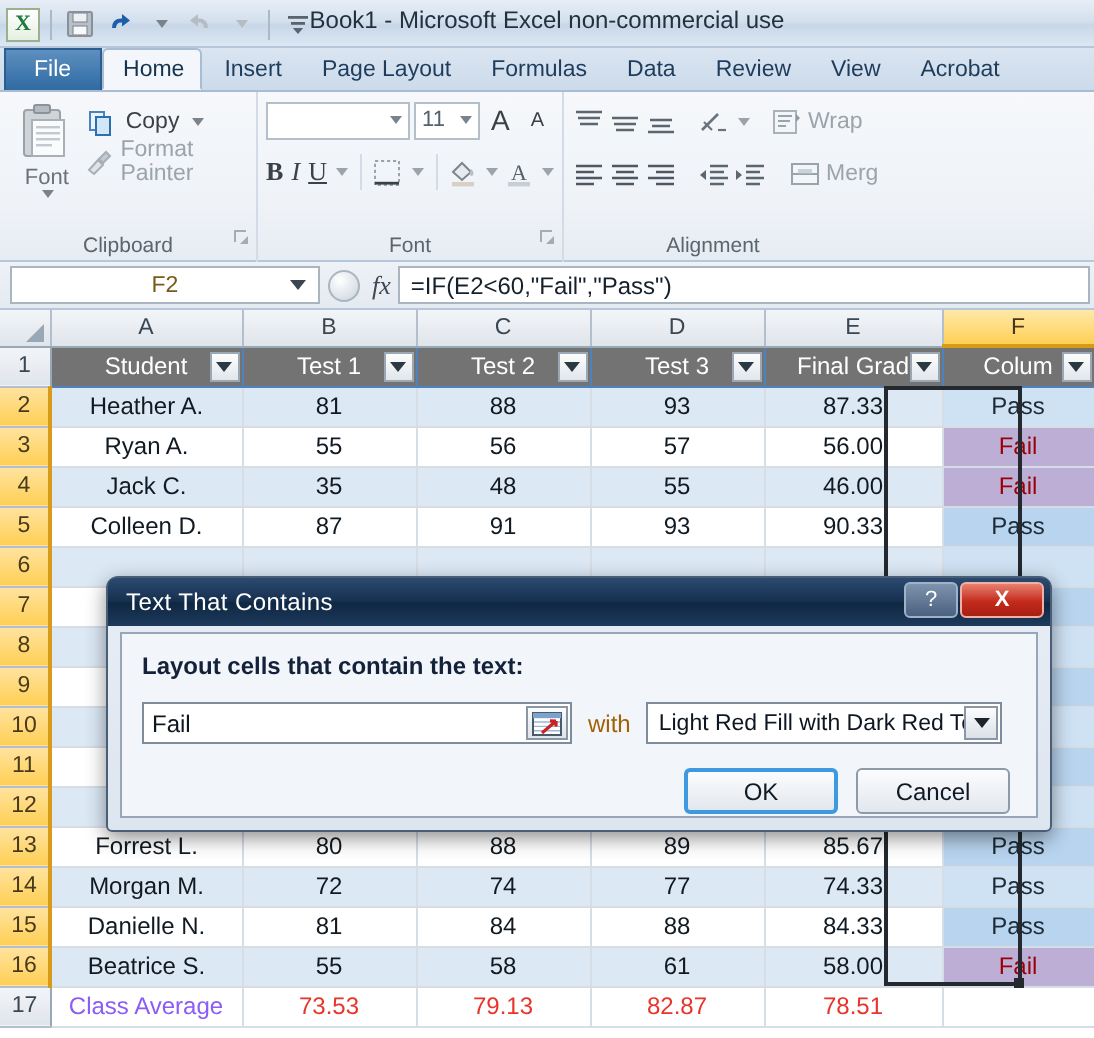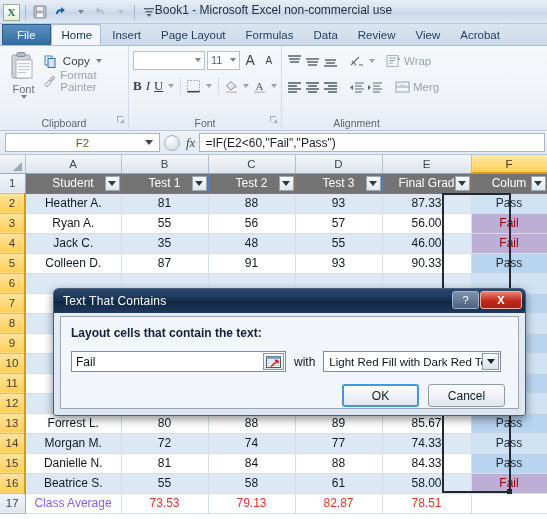--- a/index.html
+++ b/index.html
@@ -244,21 +244,21 @@
   .txt-input {
     position: relative; width: 215px; height: 21px; background: #fff;
     border: 1px solid #7f8c9b; display: flex; align-items: center;
     padding-left: 4px; font-size: 12px; color: #0e1620;
   }
   .rangepick {
     position: absolute; right: 1px; top: 1px; width: 21px; height: 17px;
     background: linear-gradient(to bottom,#fbfcfd,#dfe4ea);
     border: 1px solid #8b97a4; display: flex; align-items: center; justify-content: center;
   }
-  .withlbl { font-size: 12px; color: #0f172a; }
+  .withlbl { font-size: 12px; color: #a16207; }
   .ddl {
     position: relative; width: 178px; height: 21px; background: #fff;
     border: 1px solid #7f8c9b; display: flex; align-items: center;
     padding-left: 5px; font-size: 11.5px; color: #0e1620;
   }
   .ddl-arrow {
     position: absolute; right: 1px; top: 1px; width: 17px; height: 17px;
     background: linear-gradient(to bottom,#fbfcfd,#dbe1e8);
     border: 1px solid #8b97a4; display: flex; align-items: center; justify-content: center;
   }

